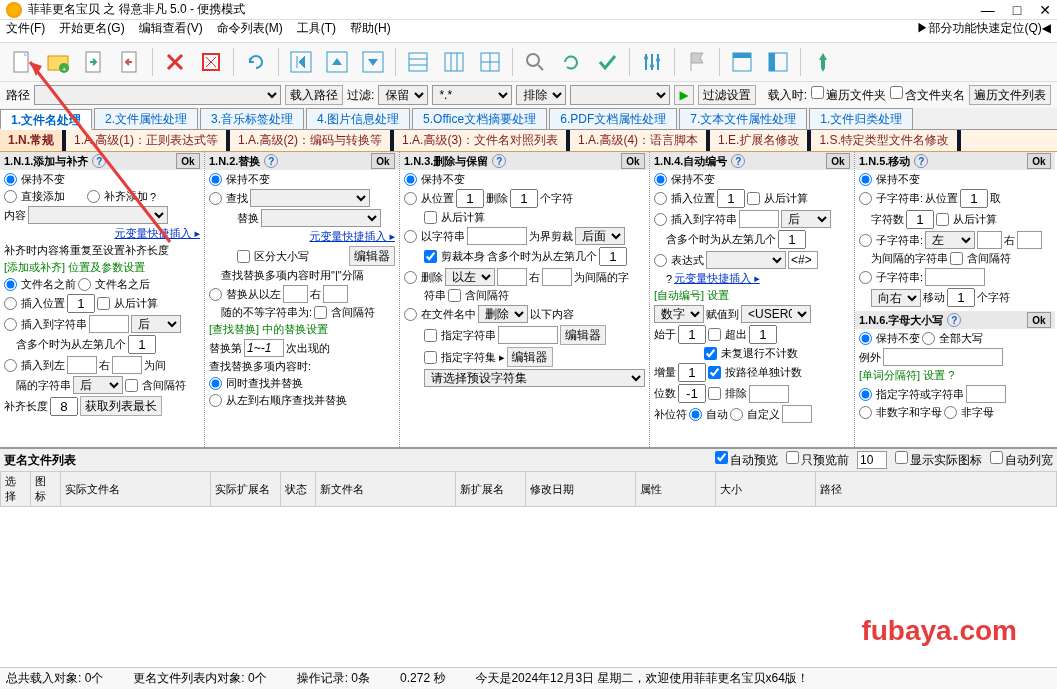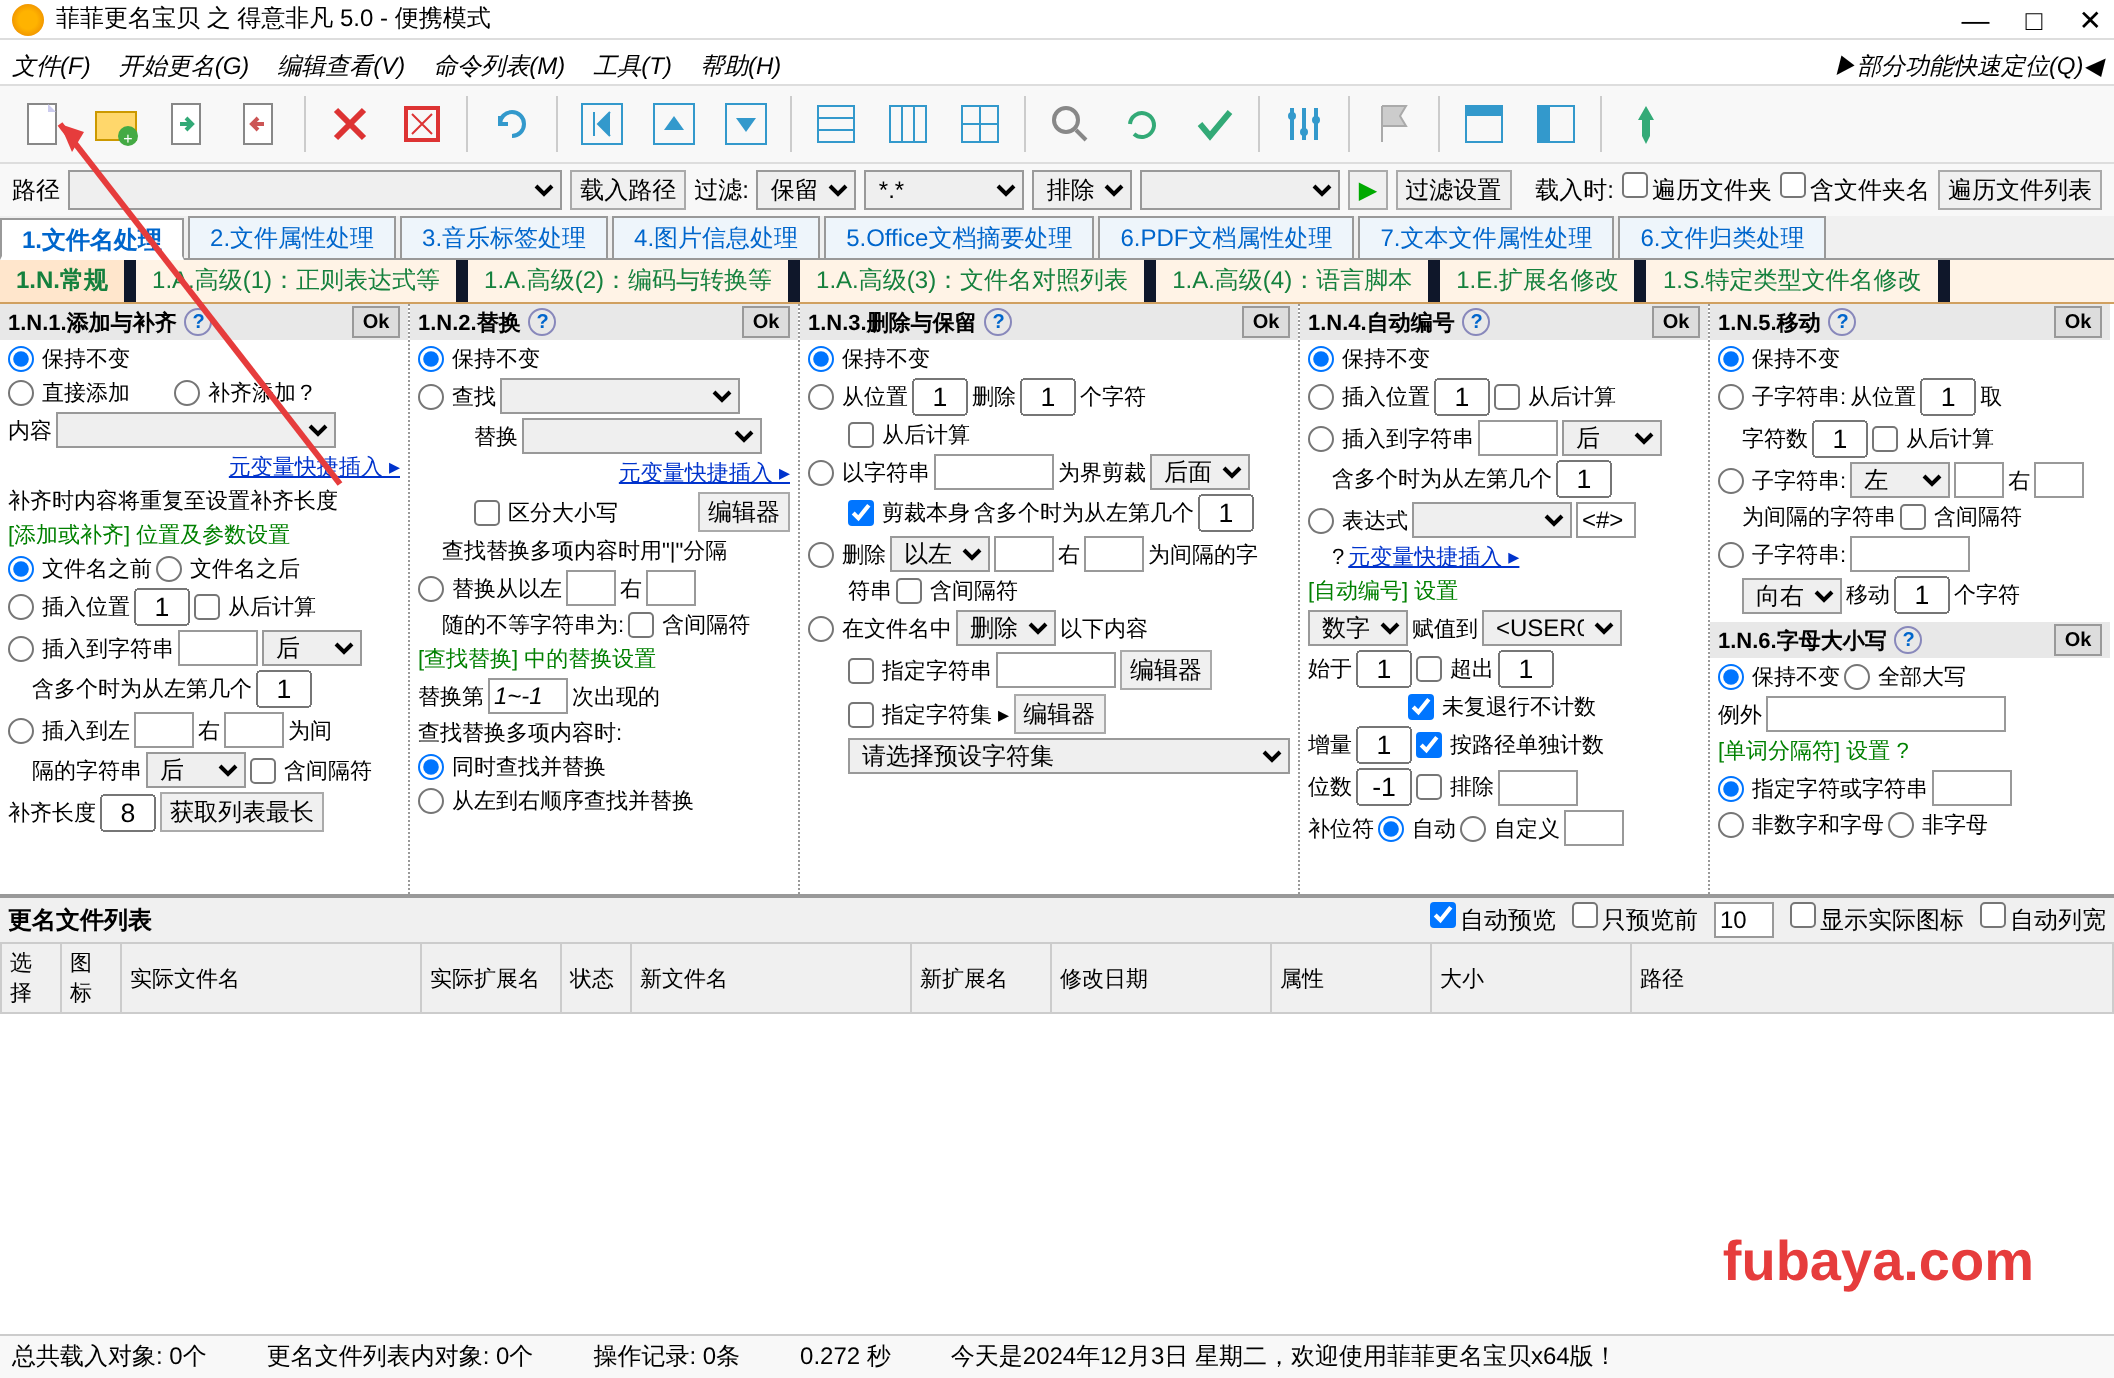--- a/index.html
+++ b/index.html
@@ -1,35 +1,35 @@
 <!DOCTYPE html>
 <html><head>
 <meta charset="utf-8">
 <style>
 * { box-sizing: border-box; margin: 0; padding: 0; }
 body { font-family: "Microsoft YaHei", SimSun, sans-serif; font-size: 12px; background: #fff; color: #000; width: 1057px; height: 689px; overflow: hidden; position: relative; }
 .titlebar { height: 20px; display: flex; align-items: center; padding: 0 6px; border-bottom: 1px solid #ddd; justify-content: center; }
 .titlebar .logo { width: 16px; height: 16px; background: radial-gradient(circle, #ffb300 40%, #e67e00 100%); border-radius: 50%; margin-right: 6px; }
 .titlebar .title { flex: 1; }
 .titlebar .winbtns { display: flex; gap: 18px; font-size: 14px; }
-.menubar { height: 22px; display: flex; align-items: flex-end; padding: 0 6px; gap: 14px; font-style: italic; }
+.menubar { height: 22px; display: flex; align-items: flex-start; padding: 0 6px; gap: 14px; }
 .menubar .right { margin-left: auto; }
 .toolbar { height: 40px; display: flex; align-items: center; padding: 2px 6px; gap: 4px; border-top: 1px solid #ddd; border-bottom: 1px solid #ddd; background: #f8f8f8; }
 .tbtn { width: 32px; height: 32px; display: flex; align-items: center; justify-content: center; border: 1px solid transparent; }
 .tdiv { width: 1px; height: 28px; background: #ccc; margin: 0 2px; }
 .pathrow { height: 26px; display: flex; align-items: center; padding: 2px 6px; gap: 4px; background: #f8f8f8; }
 .pathrow input[type=text], .pathrow select { height: 20px; font-size: 12px; }
 .pathrow .pathbox { flex: 1; min-width: 200px; }
 button { font-size: 12px; height: 20px; padding: 0 4px; background: #f0f0f0; border: 1px solid #aaa; }
 input[type=text], select { font-size: 12px; height: 18px; border: 1px solid #999; padding: 0 2px; }
 .tabs1 { display: flex; border-bottom: 1px solid #999; background: #f0f0f0; height: 22px; }
 .tab1 { padding: 2px 10px; border: 1px solid #999; border-bottom: none; margin-right: 2px; cursor: pointer; background: #eef5fb; color: #0066cc; }
 .tab1.active { background: #fff; font-weight: bold; border-bottom: 2px solid #fff; position: relative; top: 1px; }
 .tabs2 { display: flex; background: #fff3e6; height: 22px; border-bottom: 1px solid #d0a060; }
-.tab2 { padding: 2px 8px; color: #15803d; cursor: pointer; border-right: 6px solid #0f172a; }
+.tab2 { padding: 2px 8px; color: #7f1d1d; cursor: pointer; border-right: 4px solid #0f172a; }
 .tab2.active { font-weight: bold; background: #ffe6cc; }
 .panel-row { display: flex; height: 296px; border-bottom: 1px solid #999; }
 .panel { border-right: 1px dotted #999; padding: 2px 4px; font-size: 11px; overflow: hidden; }
 .panel-head { display: flex; align-items: center; background: #e8e8e8; height: 18px; margin: -2px -4px 2px -4px; padding: 0 4px; font-weight: bold; }
 .panel-head .q { margin-left: 4px; color: #0066cc; width: 14px; height: 14px; border: 1px solid #88b; border-radius: 50%; display: inline-flex; align-items: center; justify-content: center; font-size: 10px; }
 .panel-head .okbtn { margin-left: auto; width: 24px; height: 16px; font-size: 10px; background: #ddd; border: 1px solid #999; display: flex; align-items: center; justify-content: center; }
 .row { display: flex; align-items: center; gap: 2px; margin: 2px 0; flex-wrap: nowrap; white-space: nowrap; }
 .row label { display: flex; align-items: center; gap: 2px; }
 .grouplabel { color: #008000; margin: 2px 0; }
 input[type=radio], input[type=checkbox] { margin: 0 2px 0 0; }
@@ -229,21 +229,21 @@
 </div>
 
 <div class="tabs1">
   <div class="tab1 active">1.文件名处理</div>
   <div class="tab1">2.文件属性处理</div>
   <div class="tab1">3.音乐标签处理</div>
   <div class="tab1">4.图片信息处理</div>
   <div class="tab1">5.Office文档摘要处理</div>
   <div class="tab1">6.PDF文档属性处理</div>
   <div class="tab1">7.文本文件属性处理</div>
-  <div class="tab1">6.文件归类处理</div>
+  <div class="tab1">1.文件归类处理</div>
 </div>
 
 <div class="tabs2">
   <div class="tab2 active">1.N.常规</div>
   <div class="tab2">1.A.高级(1)：正则表达式等</div>
   <div class="tab2">1.A.高级(2)：编码与转换等</div>
   <div class="tab2">1.A.高级(3)：文件名对照列表</div>
   <div class="tab2">1.A.高级(4)：语言脚本</div>
   <div class="tab2">1.E.扩展名修改</div>
   <div class="tab2">1.S.特定类型文件名修改</div>

